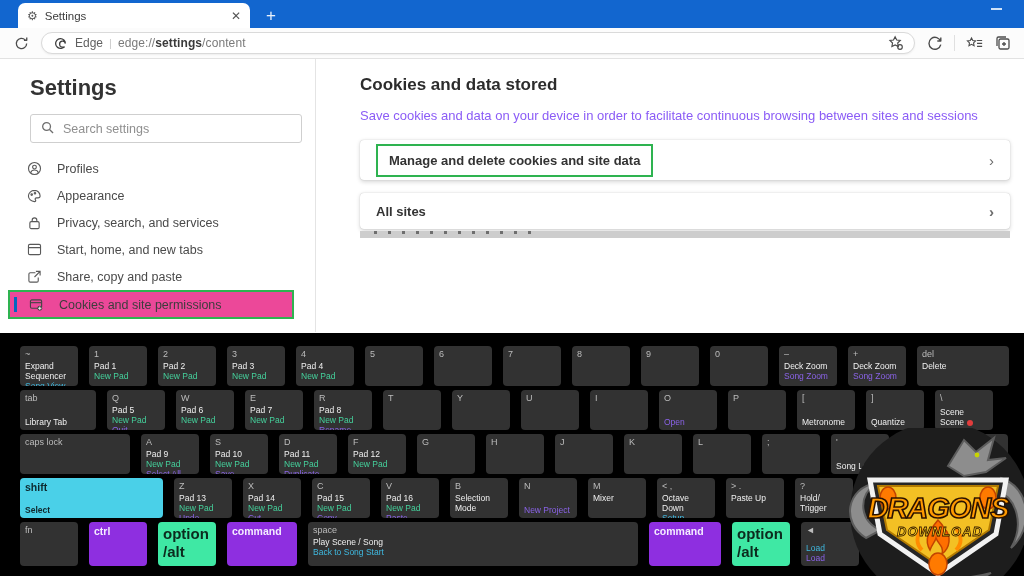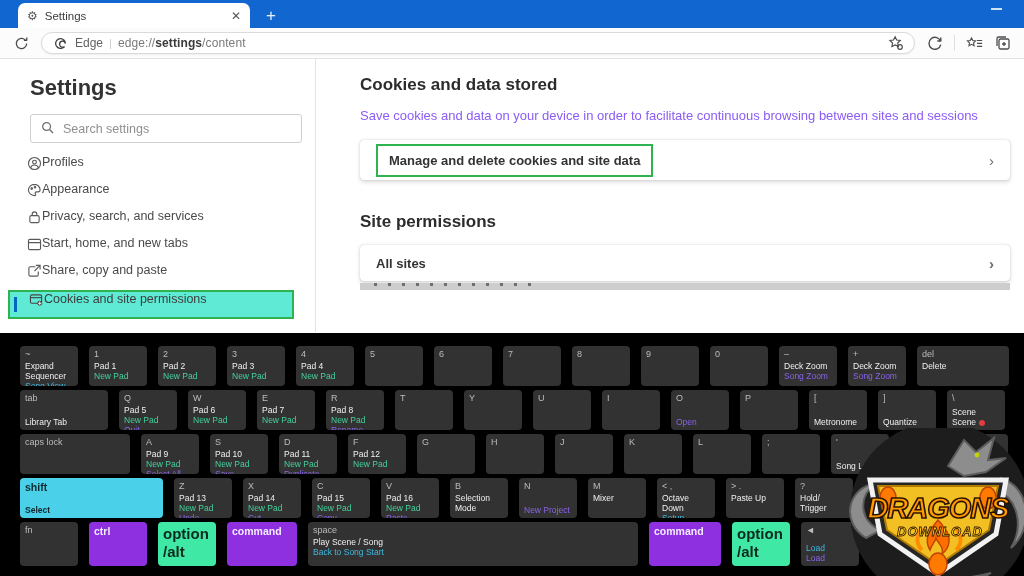--- a/index.html
+++ b/index.html
@@ -38,24 +38,24 @@
 
   .content{display:flex;height:273px}
   .sidebar{width:316px;border-right:1px solid #e4e4e4;padding:16px 0 0 30px;position:relative}
   .sb-title{font-size:22px;font-weight:bold;color:#333;margin-bottom:13px}
   .sb-search{width:272px;height:29px;border:1px solid #cfcfcf;border-radius:3px;background:#fff;
              display:flex;align-items:center;gap:9px;padding:0 10px}
   .sb-search input{border:none;outline:none;flex:1;font-size:12.5px;color:#555;
                    font-family:Liberation Sans, sans-serif;background:transparent}
   .sb-search input::placeholder{color:#8f8f8f}
   .sb-nav{margin-top:12px}
-  .sb-item{height:27px;display:flex;align-items:flex-start;padding-left:18px;
+  .sb-item{height:27px;display:flex;align-items:center;gap:15px;padding-left:18px;
            font-size:12.5px;color:#4a4a4a;width:280px;margin-left:-22px;position:relative}
   .sb-item .sb-ic{width:16px;height:16px;display:flex;align-items:center;justify-content:center;color:#595959}
-  .sb-item.sel{background:#5eead4;border:2px solid var(--green);width:286px;height:29px}
+  .sb-item.sel{background:#ec4899;border:2px solid var(--green);width:286px;height:29px}
   .sb-item.sel::before{content:"";position:absolute;left:4px;top:5px;width:3px;height:15px;background:var(--bluebar)}
   .sb-item.sel .sb-lbl{color:#3d3d3d}
 
   .main{flex:1;padding:16px 14px 0 44px;position:relative}
   .m-h2{font-size:17px;font-weight:bold;color:#2c2c2c}
   .m-desc{font-size:13px;color:#8b5cf6;line-height:1.55;margin-top:11px;max-width:648px}
   .card{width:650px;background:#fff;border-radius:4px;box-shadow:0 0 1px rgba(0,0,0,.25),0 1.5px 4px rgba(0,0,0,.16);
         display:flex;align-items:center;padding:0 16px;margin-top:14px}
   .card .chev{margin-left:auto;color:#6c6c6c;font-size:15px}
   .greenbox{border:2px solid var(--green);padding:7px 11px;font-size:13px;font-weight:bold;color:#333}
@@ -225,21 +225,20 @@
         </div>
       </div>
 
       <div class="main">
         <div class="m-h2">Cookies and data stored</div>
         <p class="m-desc">Save cookies and data on your device in order to facilitate continuous browsing between sites and sessions</p>
         <div class="card card1">
           <span class="greenbox">Manage and delete cookies and site data</span>
           <span class="chev">›</span>
         </div>
-        <div class="m-h2 h2-2">Site permissions</div>
         <div class="card card2">
           <span>All sites</span>
           <span class="chev">›</span>
         </div>
         <div class="clipstrip"></div>
       </div>
     </div>
   </div>
 
   <div class="keyboard" id="keyboard">
@@ -296,21 +295,21 @@
           <div class="kb-char">+</div>
           <div class="kb-line c-w">Deck Zoom</div>
           <div class="kb-line c-p">Song Zoom</div>
         </div>
         <div class="kb-key" style="width: 92px;">
           <div class="kb-char">del</div>
           <div class="kb-line c-w">Delete</div>
         </div>
       </div>
       <div class="kb-row">
-        <div class="kb-key" style="width: 88px;">
+        <div class="kb-key" style="width: 76px;">
           <div class="kb-char">tab</div>
           <div class="kb-line c-w gap">Library Tab</div>
         </div>
         <div class="kb-key" style="width: 58px;">
           <div class="kb-char">Q</div>
           <div class="kb-line c-w">Pad 5</div>
           <div class="kb-line c-g">New Pad</div>
           <div class="kb-line c-p">Quit</div>
         </div>
         <div class="kb-key" style="width: 58px;">

